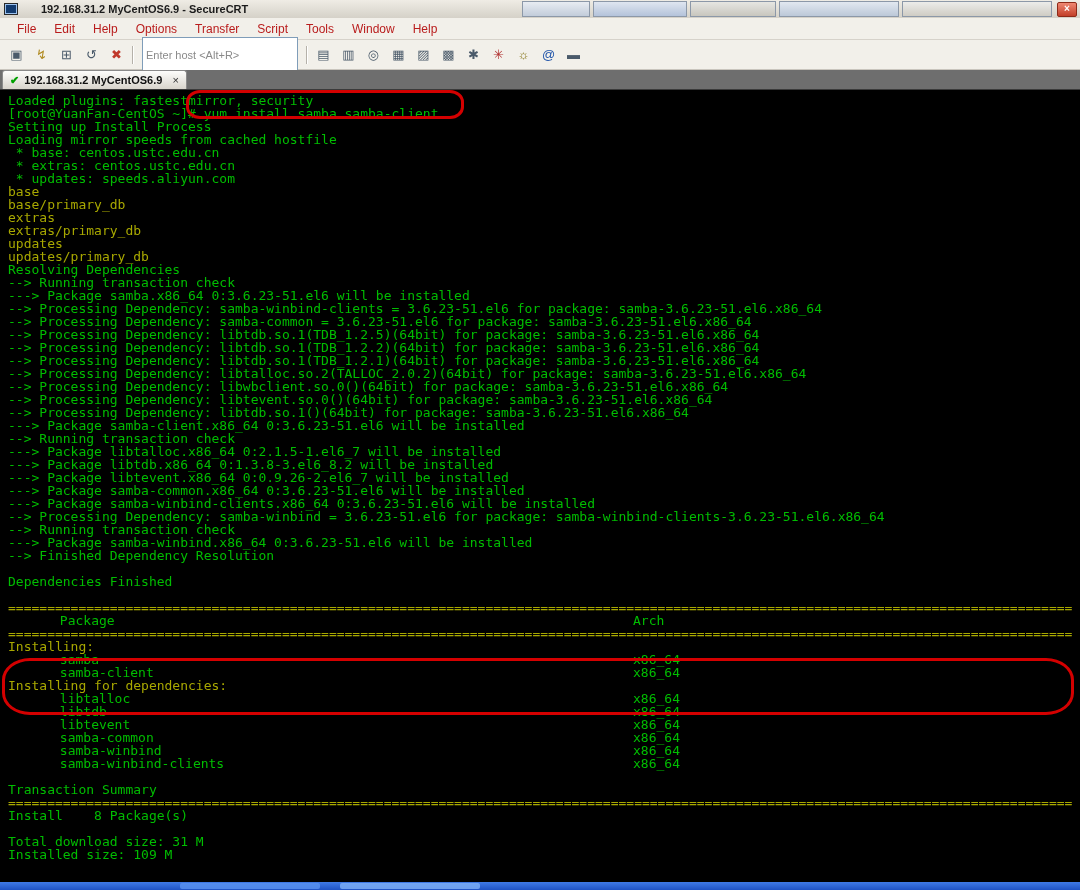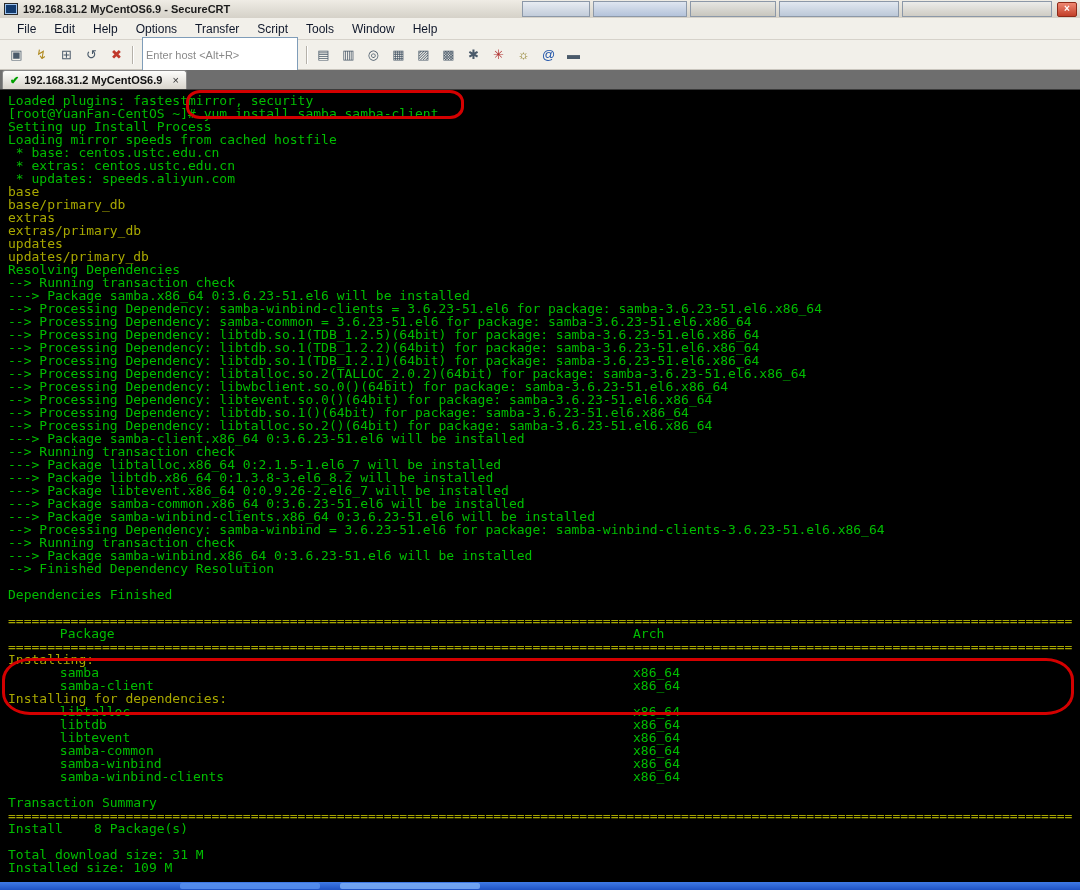--- a/index.html
+++ b/index.html
@@ -5,36 +5,36 @@
   html,body{margin:0;padding:0;background:#000;}
   .screen{position:relative;width:1080px;height:890px;overflow:hidden;
           font-family:"Liberation Sans",sans-serif;background:#000;}
 
   
   .titlebar{position:absolute;top:0;left:0;width:1080px;height:18px;
             background:linear-gradient(#efece5,#d5d1c8);
             border-bottom:1px solid #9a968e;display:flex;align-items:center;}
   .app-icon{width:12px;height:10px;margin-left:4px;background:#123a6e;
             border:1px solid #2a2a2a;box-shadow:inset 0 0 0 1px #9cc2ee;}
-  .win-title{margin-left:5px;font-size:11px;font-weight:bold;color:#1b1b1b;white-space:nowrap;}
+  .win-title{margin-left:23px;font-size:11px;font-weight:bold;color:#1b1b1b;white-space:nowrap;}
   .frags{position:absolute;right:28px;top:1px;height:15px;display:flex;gap:3px;align-items:center;}
   .frag{height:14px;border:1px solid #8c98a8;background:linear-gradient(#e8ecf2,#c2ccda);}
   .frag.f1{width:66px}
   .frag.f2{width:92px;background:linear-gradient(#dfe6f0,#b4c3da);}
   .frag.f3{width:84px;background:linear-gradient(#e6e6e2,#c8c6be);}
   .frag.f4{width:118px;background:linear-gradient(#e2e8f0,#bcc8d8);}
   .frag.f5{width:148px;background:linear-gradient(#ececea,#cfccc4);}
   .win-close{position:absolute;right:3px;top:2px;width:18px;height:13px;border-radius:2px;
              background:linear-gradient(#ef8872,#c23f29);border:1px solid #8e2a18;
              color:#fff;font-size:10px;line-height:12px;text-align:center;font-weight:bold;cursor:default;}
 
   
   .menubar{position:absolute;top:18px;left:0;width:1080px;height:22px;background:#f2f0ea;
            border-bottom:1px solid #d6d2ca;display:flex;align-items:center;padding-left:8px;box-sizing:border-box;}
-  .menu-item{padding:3px 9px;font-size:12px;color:#0f172a;}
+  .menu-item{padding:3px 9px;font-size:12px;color:#b91c1c;}
 
   
   .toolbar{position:absolute;top:40px;left:0;width:1080px;height:30px;background:#f2f0ea;
            border-bottom:1px solid #c9c5bd;display:flex;align-items:center;padding-left:5px;box-sizing:border-box;}
   .tb-group{display:flex;align-items:center;gap:2px;}
   .tb-icon{width:21px;height:20px;font-size:13px;line-height:20px;text-align:center;color:#4a5a6a;
            border:1px solid transparent;border-radius:2px;}
   .tb-sep{width:1px;height:18px;background:#b5b1a9;border-right:1px solid #fff;margin:0 4px;}
   .host-input{width:148px;height:17px;margin:0 4px;border:1px solid #7f9db9;font-size:11px;
               padding:8px 3px;font-family:"Liberation Sans",sans-serif;color:#222;}
@@ -156,21 +156,20 @@
         <div class="tline green">---&gt; Package samba.x86_64 0:3.6.23-51.el6 will be installed</div>
         <div class="tline green">--&gt; Processing Dependency: samba-winbind-clients = 3.6.23-51.el6 for package: samba-3.6.23-51.el6.x86_64</div>
         <div class="tline green">--&gt; Processing Dependency: samba-common = 3.6.23-51.el6 for package: samba-3.6.23-51.el6.x86_64</div>
         <div class="tline green">--&gt; Processing Dependency: libtdb.so.1(TDB_1.2.5)(64bit) for package: samba-3.6.23-51.el6.x86_64</div>
         <div class="tline green">--&gt; Processing Dependency: libtdb.so.1(TDB_1.2.2)(64bit) for package: samba-3.6.23-51.el6.x86_64</div>
         <div class="tline green">--&gt; Processing Dependency: libtdb.so.1(TDB_1.2.1)(64bit) for package: samba-3.6.23-51.el6.x86_64</div>
         <div class="tline green">--&gt; Processing Dependency: libtalloc.so.2(TALLOC_2.0.2)(64bit) for package: samba-3.6.23-51.el6.x86_64</div>
         <div class="tline green">--&gt; Processing Dependency: libwbclient.so.0()(64bit) for package: samba-3.6.23-51.el6.x86_64</div>
         <div class="tline green">--&gt; Processing Dependency: libtevent.so.0()(64bit) for package: samba-3.6.23-51.el6.x86_64</div>
         <div class="tline green">--&gt; Processing Dependency: libtdb.so.1()(64bit) for package: samba-3.6.23-51.el6.x86_64</div>
-        <div class="tline green">--&gt; Processing Dependency: libtalloc.so.2()(64bit) for package: samba-3.6.23-51.el6.x86_64</div>
         <div class="tline green">---&gt; Package samba-client.x86_64 0:3.6.23-51.el6 will be installed</div>
         <div class="tline green">--&gt; Running transaction check</div>
         <div class="tline green">---&gt; Package libtalloc.x86_64 0:2.1.5-1.el6_7 will be installed</div>
         <div class="tline green">---&gt; Package libtdb.x86_64 0:1.3.8-3.el6_8.2 will be installed</div>
         <div class="tline green">---&gt; Package libtevent.x86_64 0:0.9.26-2.el6_7 will be installed</div>
         <div class="tline green">---&gt; Package samba-common.x86_64 0:3.6.23-51.el6 will be installed</div>
         <div class="tline green">---&gt; Package samba-winbind-clients.x86_64 0:3.6.23-51.el6 will be installed</div>
         <div class="tline green">--&gt; Processing Dependency: samba-winbind = 3.6.23-51.el6 for package: samba-winbind-clients-3.6.23-51.el6.x86_64</div>
         <div class="tline green">--&gt; Running transaction check</div>
         <div class="tline green">---&gt; Package samba-winbind.x86_64 0:3.6.23-51.el6 will be installed</div>

